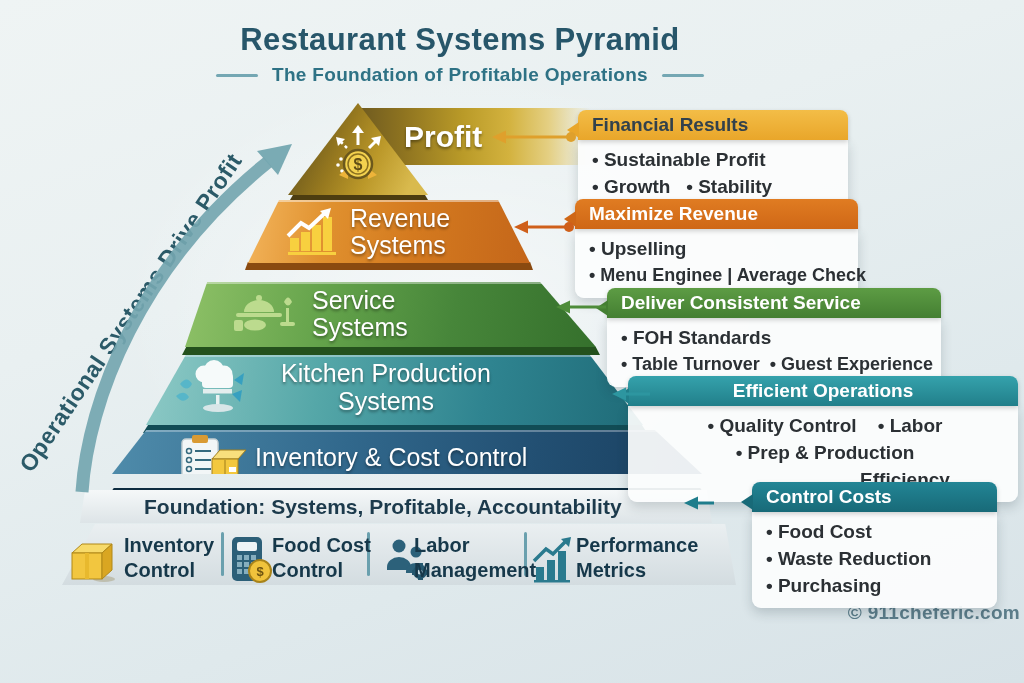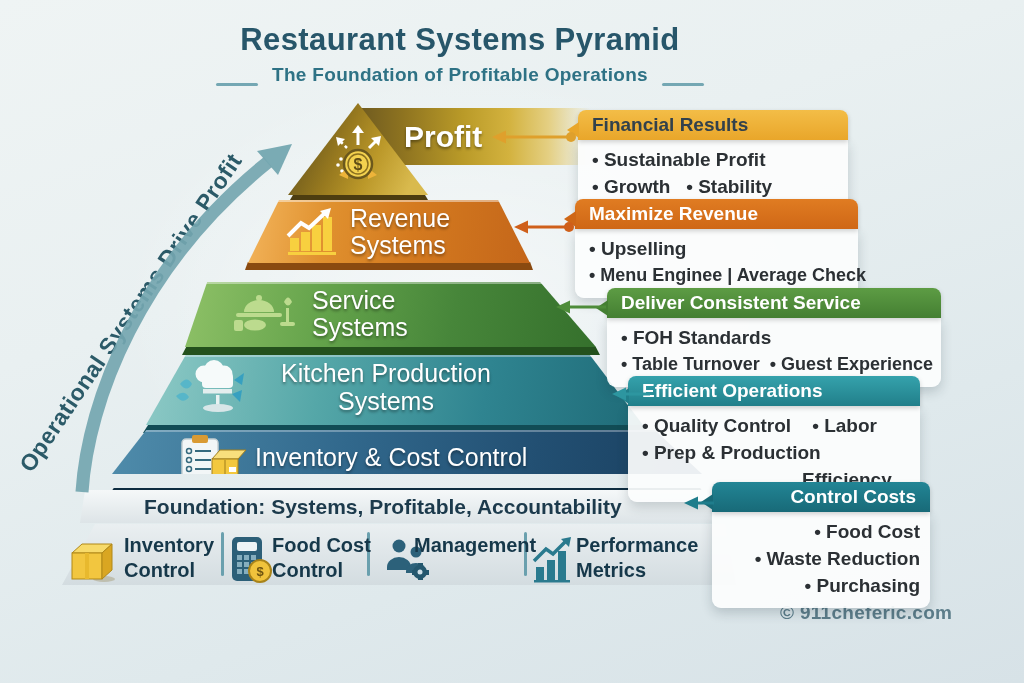--- a/index.html
+++ b/index.html
@@ -6,21 +6,21 @@
   body{font-family:"Liberation Sans",sans-serif;}
   #canvas{position:relative;width:1024px;height:683px;overflow:hidden;
     background:linear-gradient(160deg,#eff4f4 0%,#e9f0f1 35%,#dfe9ec 70%,#d7e2e7 100%);}
   .glow{position:absolute;left:120px;top:70px;width:680px;height:480px;z-index:0;
     background:radial-gradient(closest-side,rgba(255,255,255,.6),rgba(255,255,255,0));}
 
   
   .title{position:absolute;left:150px;top:22px;width:620px;text-align:center;z-index:3;
     font-size:31px;font-weight:800;color:#27566a;letter-spacing:.4px;}
   .subtitle-row{position:absolute;left:150px;top:64px;width:620px;z-index:3;
-    display:flex;align-items:flex-end;justify-content:center;gap:14px;}
+    display:flex;align-items:center;justify-content:center;gap:14px;}
   .subtitle{font-size:19px;font-weight:700;color:#2e7285;letter-spacing:.3px;}
   .dash{display:inline-block;width:42px;height:3px;background:#74a7b3;border-radius:2px;}
 
   
   .side-label{position:absolute;left:14px;top:462px;z-index:2;transform:rotate(-56deg);
     transform-origin:0 0;font-size:23px;font-weight:700;color:#2b5a68;letter-spacing:.6px;white-space:nowrap;}
 
   
   .layer-face{position:absolute;z-index:2;filter:drop-shadow(0 3px 2px rgba(20,40,50,.22));}
   .layer-lip{position:absolute;z-index:1;}
@@ -100,30 +100,30 @@
 
   #callout-financial{left:578px;top:110px;width:270px;}
   #callout-financial .callout-header{background:linear-gradient(180deg,#f3bd47,#e9a62a);color:#32414c;}
   #callout-financial .notch{border-right:12px solid #e9a62a;}
   #callout-revenue{left:575px;top:199px;width:283px;}
   #callout-revenue .callout-header{background:linear-gradient(180deg,#e07c22,#cf6716);}
   #callout-revenue .notch{border-right:12px solid #cf6716;}
   #callout-service{left:607px;top:288px;width:334px;}
   #callout-service .callout-header{background:linear-gradient(180deg,#5d9c44,#447f32);}
   #callout-service .notch{border-right:12px solid #447f32;}
-  #callout-operations{left:628px;top:376px;width:292px;}
+  #callout-operations{left:628px;top:376px;width:390px;text-align:center;}
   #callout-operations .callout-header{background:linear-gradient(180deg,#35a2ac,#217f8a);}
   #callout-operations .notch{border-right:12px solid #217f8a;}
-  #callout-costs{left:712px;top:482px;width:218px;text-align:right;}
+  #callout-costs{left:752px;top:482px;width:245px;}
   #callout-costs .callout-header{background:linear-gradient(180deg,#228595,#186a78);}
   #callout-costs .notch{border-right:12px solid #186a78;}
 
   #overlay-svg{position:absolute;left:0;top:0;z-index:5;pointer-events:none;}
   .copyright{position:absolute;left:780px;top:602px;width:240px;z-index:3;
-    font-size:19px;font-weight:600;color:#5c7d8a;letter-spacing:.3px;}
+    font-size:19px;font-weight:600;color:#5c7d8a;letter-spacing:.3px;text-align:right;}
 </style>
 </head>
 <body>
 
 <div id="canvas">
   <div class="glow"></div>
 
   <div class="title">Restaurant Systems Pyramid</div>
   <div class="subtitle-row">
     <span class="dash"></span>
@@ -277,20 +277,21 @@
     <circle cx="32" cy="15" r="5.5" fill="#2c617a"></circle>
     <path d="M22 34 a10 8 0 0 1 20 0 v2 h-20 z" fill="#2c617a"></path>
     <rect x="34" y="26" width="5" height="5" fill="#24576e"></rect>
       <rect x="34" y="39" width="5" height="4" fill="#24576e"></rect>
     <rect x="28" y="33" width="4" height="5" fill="#24576e"></rect>
       <rect x="41" y="33" width="4" height="5" fill="#24576e"></rect>
     <circle cx="36" cy="35" r="7" fill="#24576e"></circle>
     <circle cx="36" cy="35" r="2.5" fill="#cfe0e8"></circle>
   </svg>
   <div class="base-label" style="left:414px;top:533px;">
+    <div>Labor</div>
     <div>Management</div>
   </div>
 
   <svg class="icon" style="left:528px;top:537px;z-index:2;" width="52" height="46" viewBox="0 0 52 46">
     <rect x="8" y="30" width="8" height="13" fill="#2a7a8e"></rect>
     <rect x="19" y="23" width="8" height="20" fill="#2a7a8e"></rect>
     <rect x="30" y="14" width="8" height="29" fill="#2a7a8e"></rect>
     <rect x="6" y="43" width="36" height="2.5" fill="#2a7a8e"></rect>
     <polyline points="6,24 18,12 25,17 38,4" stroke="#2a7a8e" stroke-width="3.5" fill="none"></polyline>
     <polygon points="43,0 33,2 41,10" fill="#2a7a8e"></polygon>

